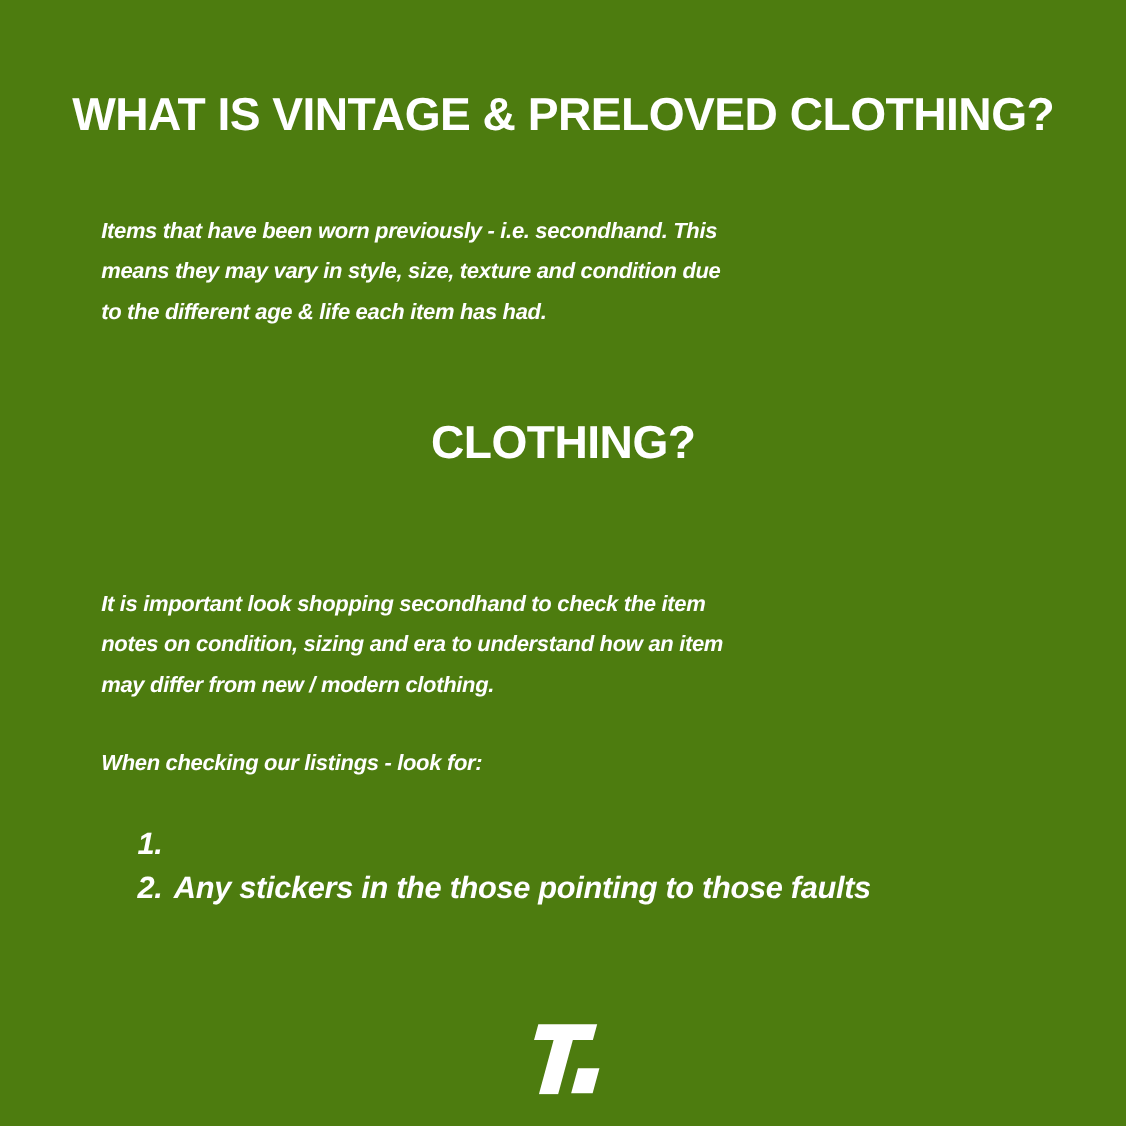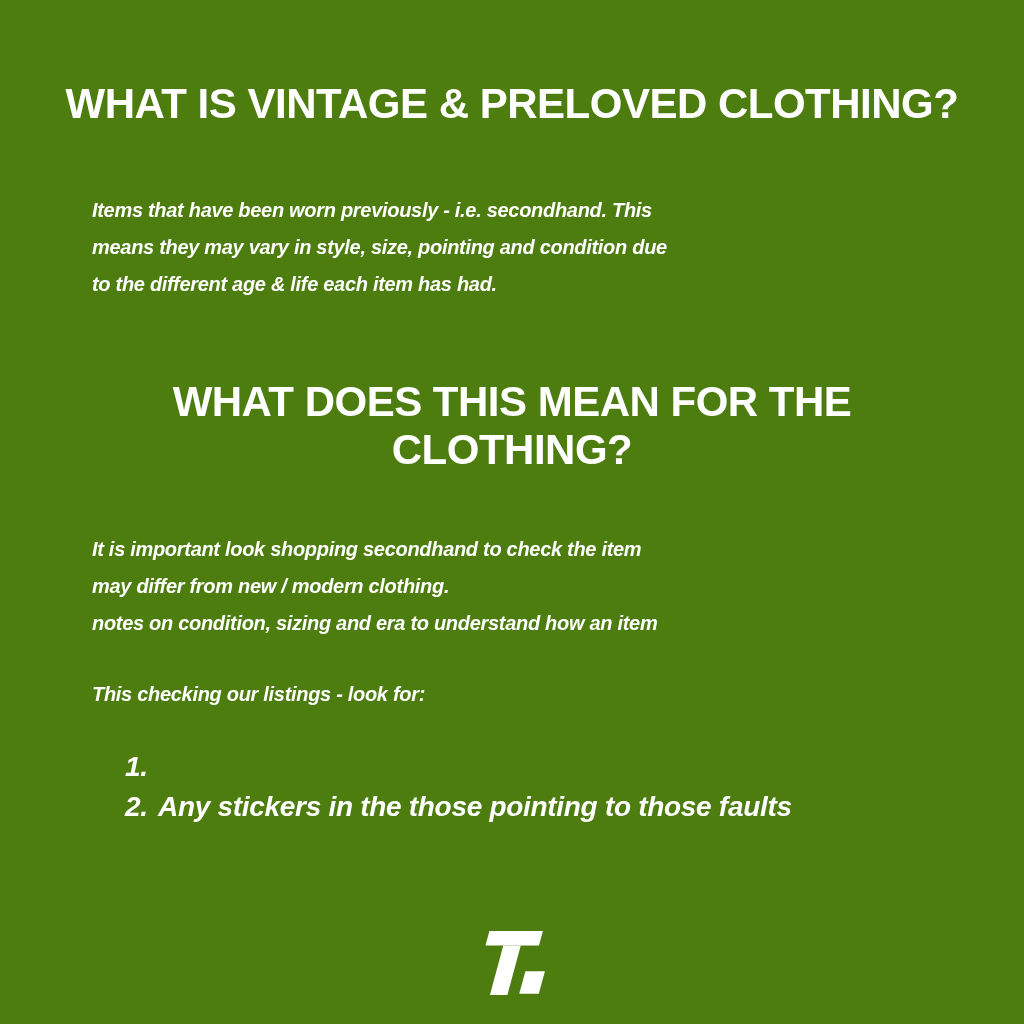--- a/index.html
+++ b/index.html
@@ -76,36 +76,35 @@
 </style>
 </head>
 <body>
 
 <div class="canvas" style="background: #4d7c0f; color: rgb(255, 255, 255);">
 
   <div class="heading heading-1">WHAT IS VINTAGE &amp; PRELOVED CLOTHING?</div>
 
   <div class="body-block intro-para">
     <div class="line">Items that have been worn previously - i.e. secondhand. This</div>
-    <div class="line">means they may vary in style, size, pointing and condition due</div>
+    <div class="line">means they may vary in style, size, texture and condition due</div>
     <div class="line">to the different age &amp; life each item has had.</div>
   </div>
 
   <div class="heading heading-2">
-    <div class="line">WHAT DOES THIS MEAN FOR THE</div>
     <div class="line">CLOTHING?</div>
   </div>
 
   <div class="body-block customer-para">
     <div class="line">It is important look shopping secondhand to check the item</div>
+    <div class="line">notes on condition, sizing and era to understand how an item</div>
     <div class="line">may differ from new / modern clothing.</div>
-    <div class="line">notes on condition, sizing and era to understand how an item</div>
   </div>
 
-  <div class="body-block listings-line">This checking our listings - look for:</div>
+  <div class="body-block listings-line">When checking our listings - look for:</div>
 
   <div class="checklist">
     <div class="checklist-item">
       <span class="checklist-number">1.</span>
     </div>
     <div class="checklist-item">
       <span class="checklist-number">2.</span>
       <span class="checklist-text">Any stickers in the those pointing to those faults</span>
     </div>
   </div>

